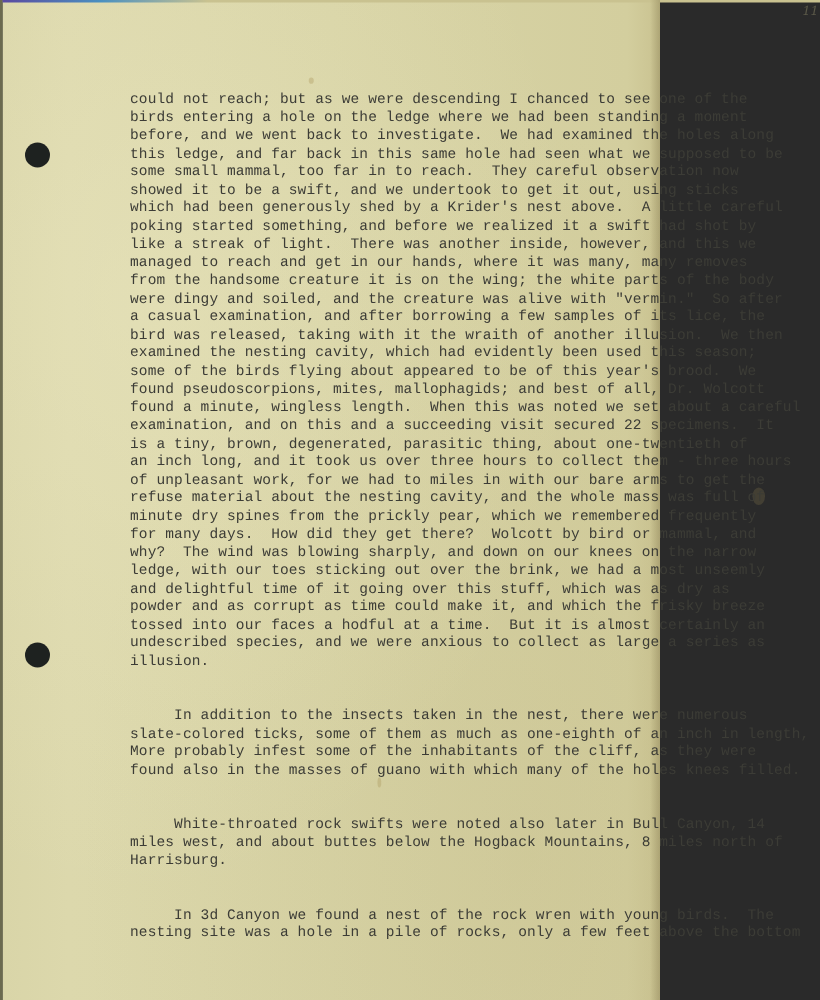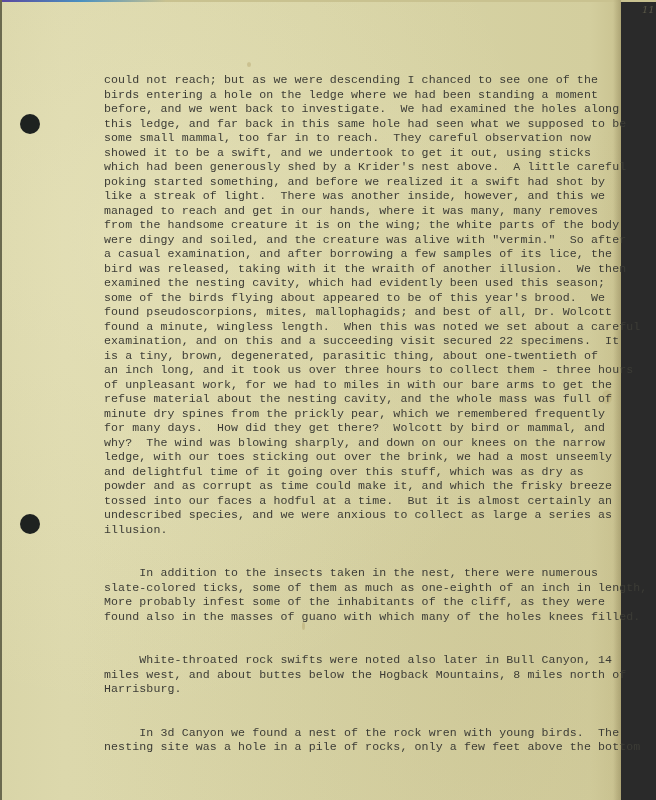--- a/index.html
+++ b/index.html
@@ -10,21 +10,21 @@
       width: 656px;
       height: 800px;
       overflow: hidden;
       background: #2a2a2a;
       position: relative;
     }
     .page {
       position: absolute;
       left: 0;
       top: 0;
-      width: 621px;
+      width: 528px;
       height: 800px;
       background:
         radial-gradient(ellipse at 20% 30%, rgba(240,236,200,0.35) 0%, rgba(240,236,200,0) 60%),
         radial-gradient(ellipse at 80% 85%, rgba(190,180,130,0.25) 0%, rgba(190,180,130,0) 60%),
         linear-gradient(90deg, #d9d5a8 0%, #dcd8ac 10%, #d8d4a6 50%, #d3ce9e 95%, #c9c290 100%);
       box-sizing: border-box;
       border-left: 2px solid #6b6a4f;
     }
     .top-strip {
       position: absolute;

